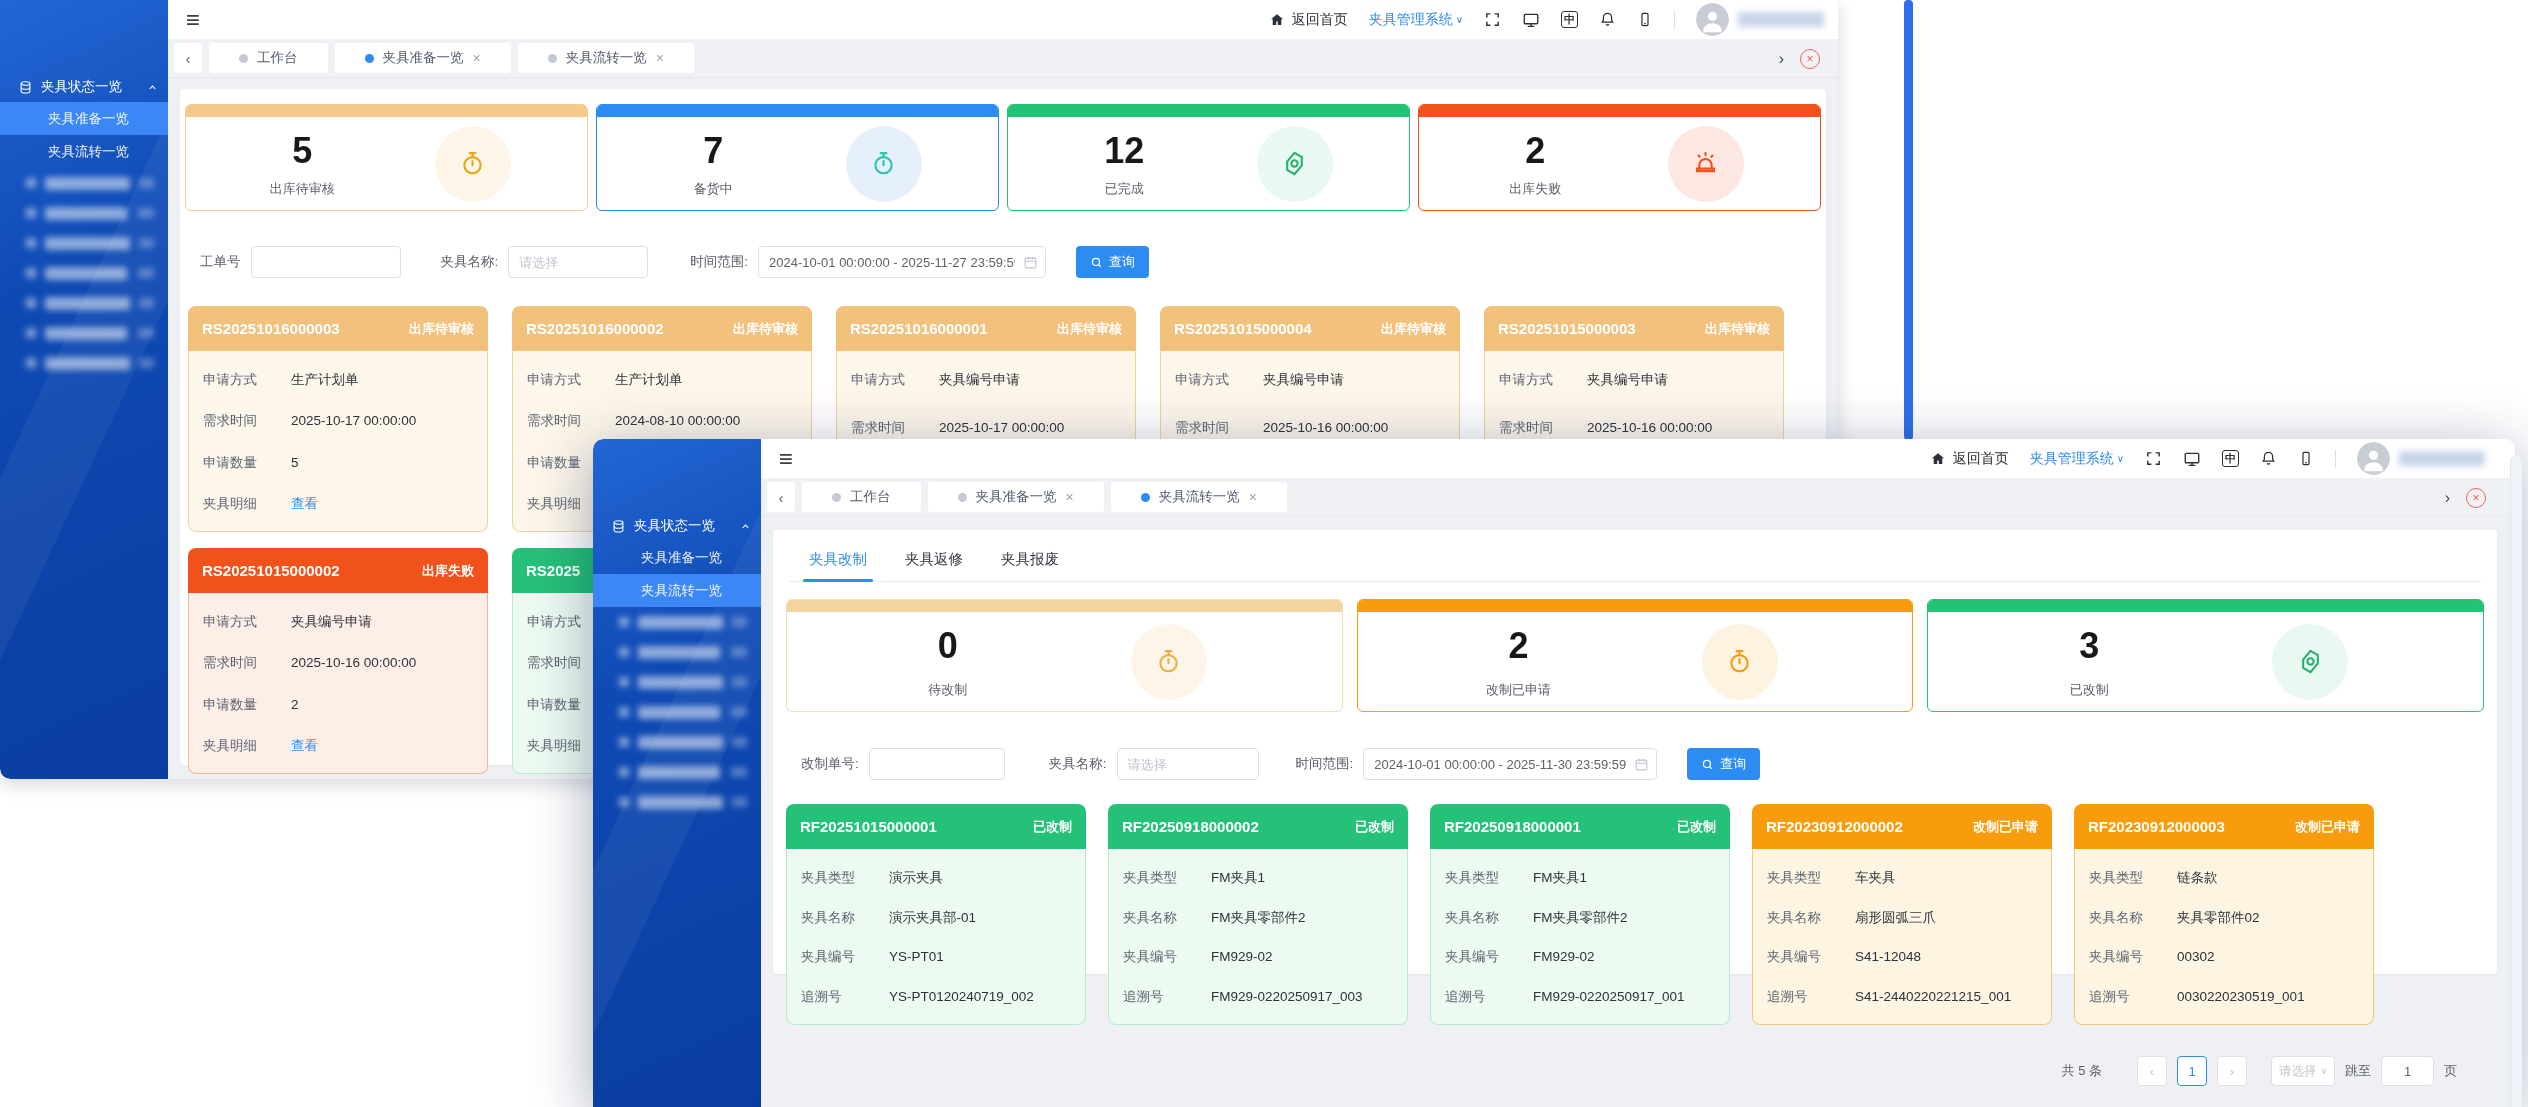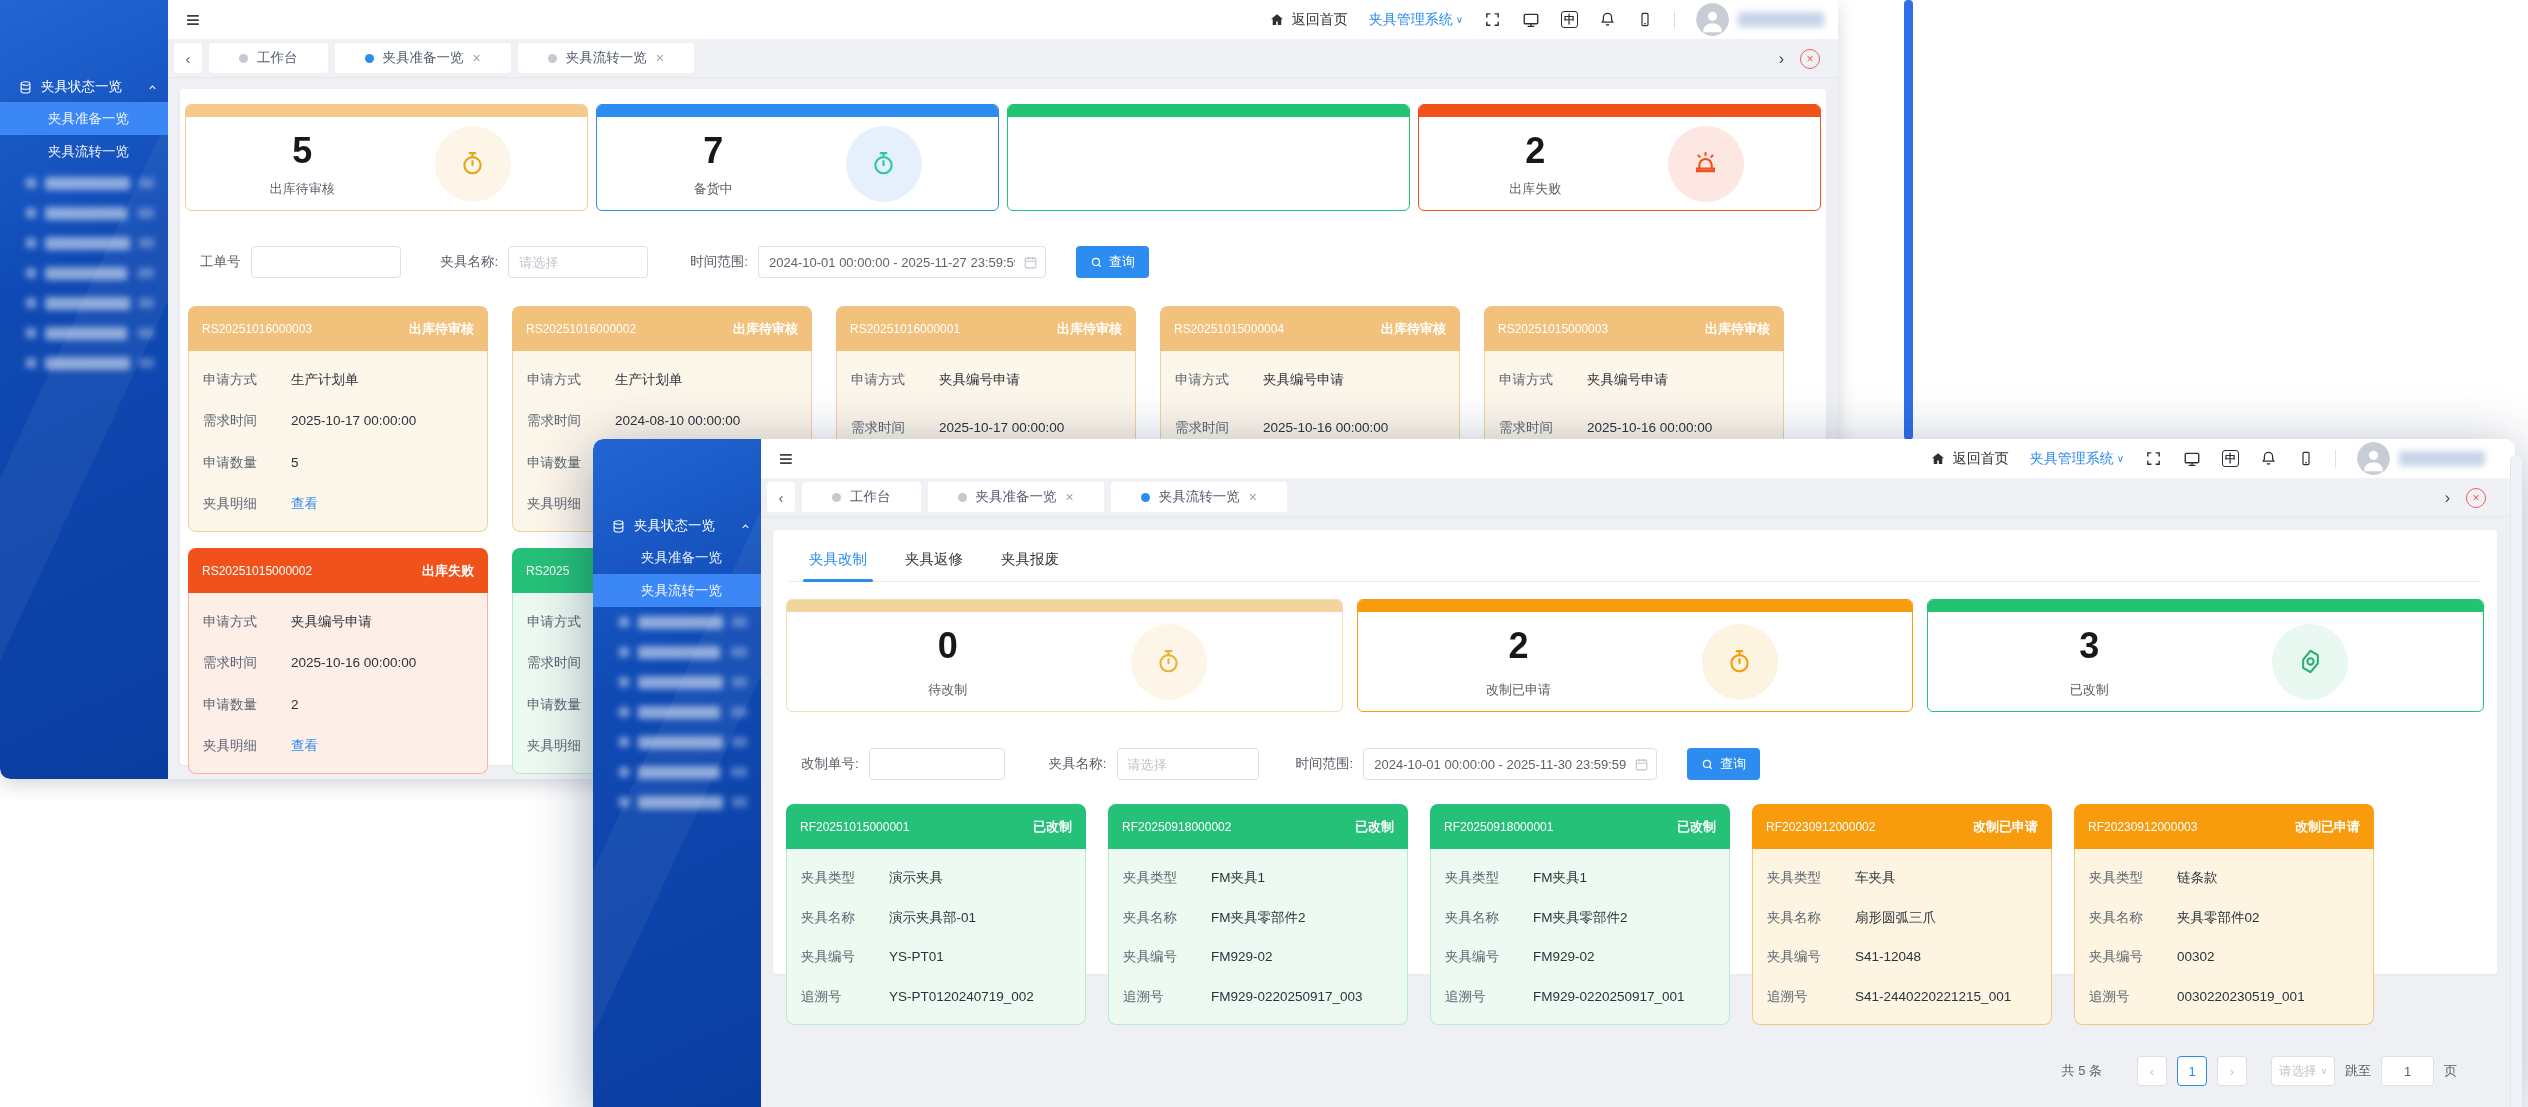--- a/index.html
+++ b/index.html
@@ -98,21 +98,21 @@
   .qbtn { height:32px; margin-left:30px; padding:0 14px; background:#2d8cf0; color:#fff; border:none;
     border-radius:4px; font-size:13px; display:flex; align-items:center; gap:6px; cursor:pointer; font-family:inherit; }
   
   .cgrid { display:flex; gap:24px; margin:28px 0 0 8px; }
   .cgrid + .cgrid { margin-top:16px; }
   .front-win .cgrid { gap:22px; margin:24px 0 0 13px; }
   .dcard { width:300px; height:226px; border-radius:8px; flex:none; }
   .front-win .dcard { height:221px; }
   .chead { height:45px; border-radius:8px 8px 0 0; display:flex; align-items:center; justify-content:space-between;
     padding:0 14px; color:#fff; }
-  .cid { font-size:12px; font-weight:400; white-space:nowrap; overflow:hidden; }
+  .cid { font-size:15px; font-weight:700; white-space:nowrap; overflow:hidden; }
   .cstatus { font-size:13px; font-weight:600; white-space:nowrap; margin-left:8px; }
   .cbody { border:1px solid; border-top:none; border-radius:0 0 8px 8px; height:181px; padding:19px 14px 17px;
     display:flex; flex-direction:column; justify-content:space-between; }
   .front-win .cbody { height:176px; }
   .cbody.partial { justify-content:flex-start; }
   .cbody.partial .drow + .drow { margin-top:28px; }
   .drow { display:flex; font-size:13.5px; line-height:20px; }
   .dlabel { width:64px; text-align:left; color:#5f6673; flex:none; }
   .dval { margin-left:24px; color:#2e323a; white-space:nowrap; }
   .vlink { margin-left:24px; color:#2d8cf0; cursor:pointer; }
@@ -302,20 +302,30 @@
               <div class="icircle">
                   <svg width="27" height="27" viewBox="0 0 24 24" fill="none" stroke="currentColor" stroke-width="1.9" stroke-linecap="round">
                     <circle cx="12" cy="13.5" r="7.2"></circle>
                     <path d="M9.5 2.8h5M12 2.8v3.4M12 13.5V9.8"></path>
                   </svg>
                 </div>
             </div>
           </div>
           <div class="stat stheme-green">
             <div class="sbar"></div>
+            <div class="sbody">
+              <div class="snum">12</div>
+              <div class="slabel">已完成</div>
+              <div class="icircle">
+                  <svg width="27" height="27" viewBox="0 0 24 24" fill="none" stroke="currentColor" stroke-width="1.8">
+                    <path d="M12 2.5l6.5 3.75v7.5L12 21.5l-6.5-3.75v-7.5z"></path>
+                    <circle cx="12" cy="12" r="2.8"></circle>
+                  </svg>
+                </div>
+            </div>
           </div>
           <div class="stat stheme-red">
             <div class="sbar"></div>
             <div class="sbody">
               <div class="snum">2</div>
               <div class="slabel">出库失败</div>
               <div class="icircle">
                   <svg width="27" height="27" viewBox="0 0 24 24" fill="none" stroke="currentColor" stroke-width="1.9" stroke-linecap="round">
                     <path d="M6.5 16.5v-3a5.5 5.5 0 0111 0v3"></path>
                     <path d="M4.5 16.5h15v2.3h-15z"></path>

